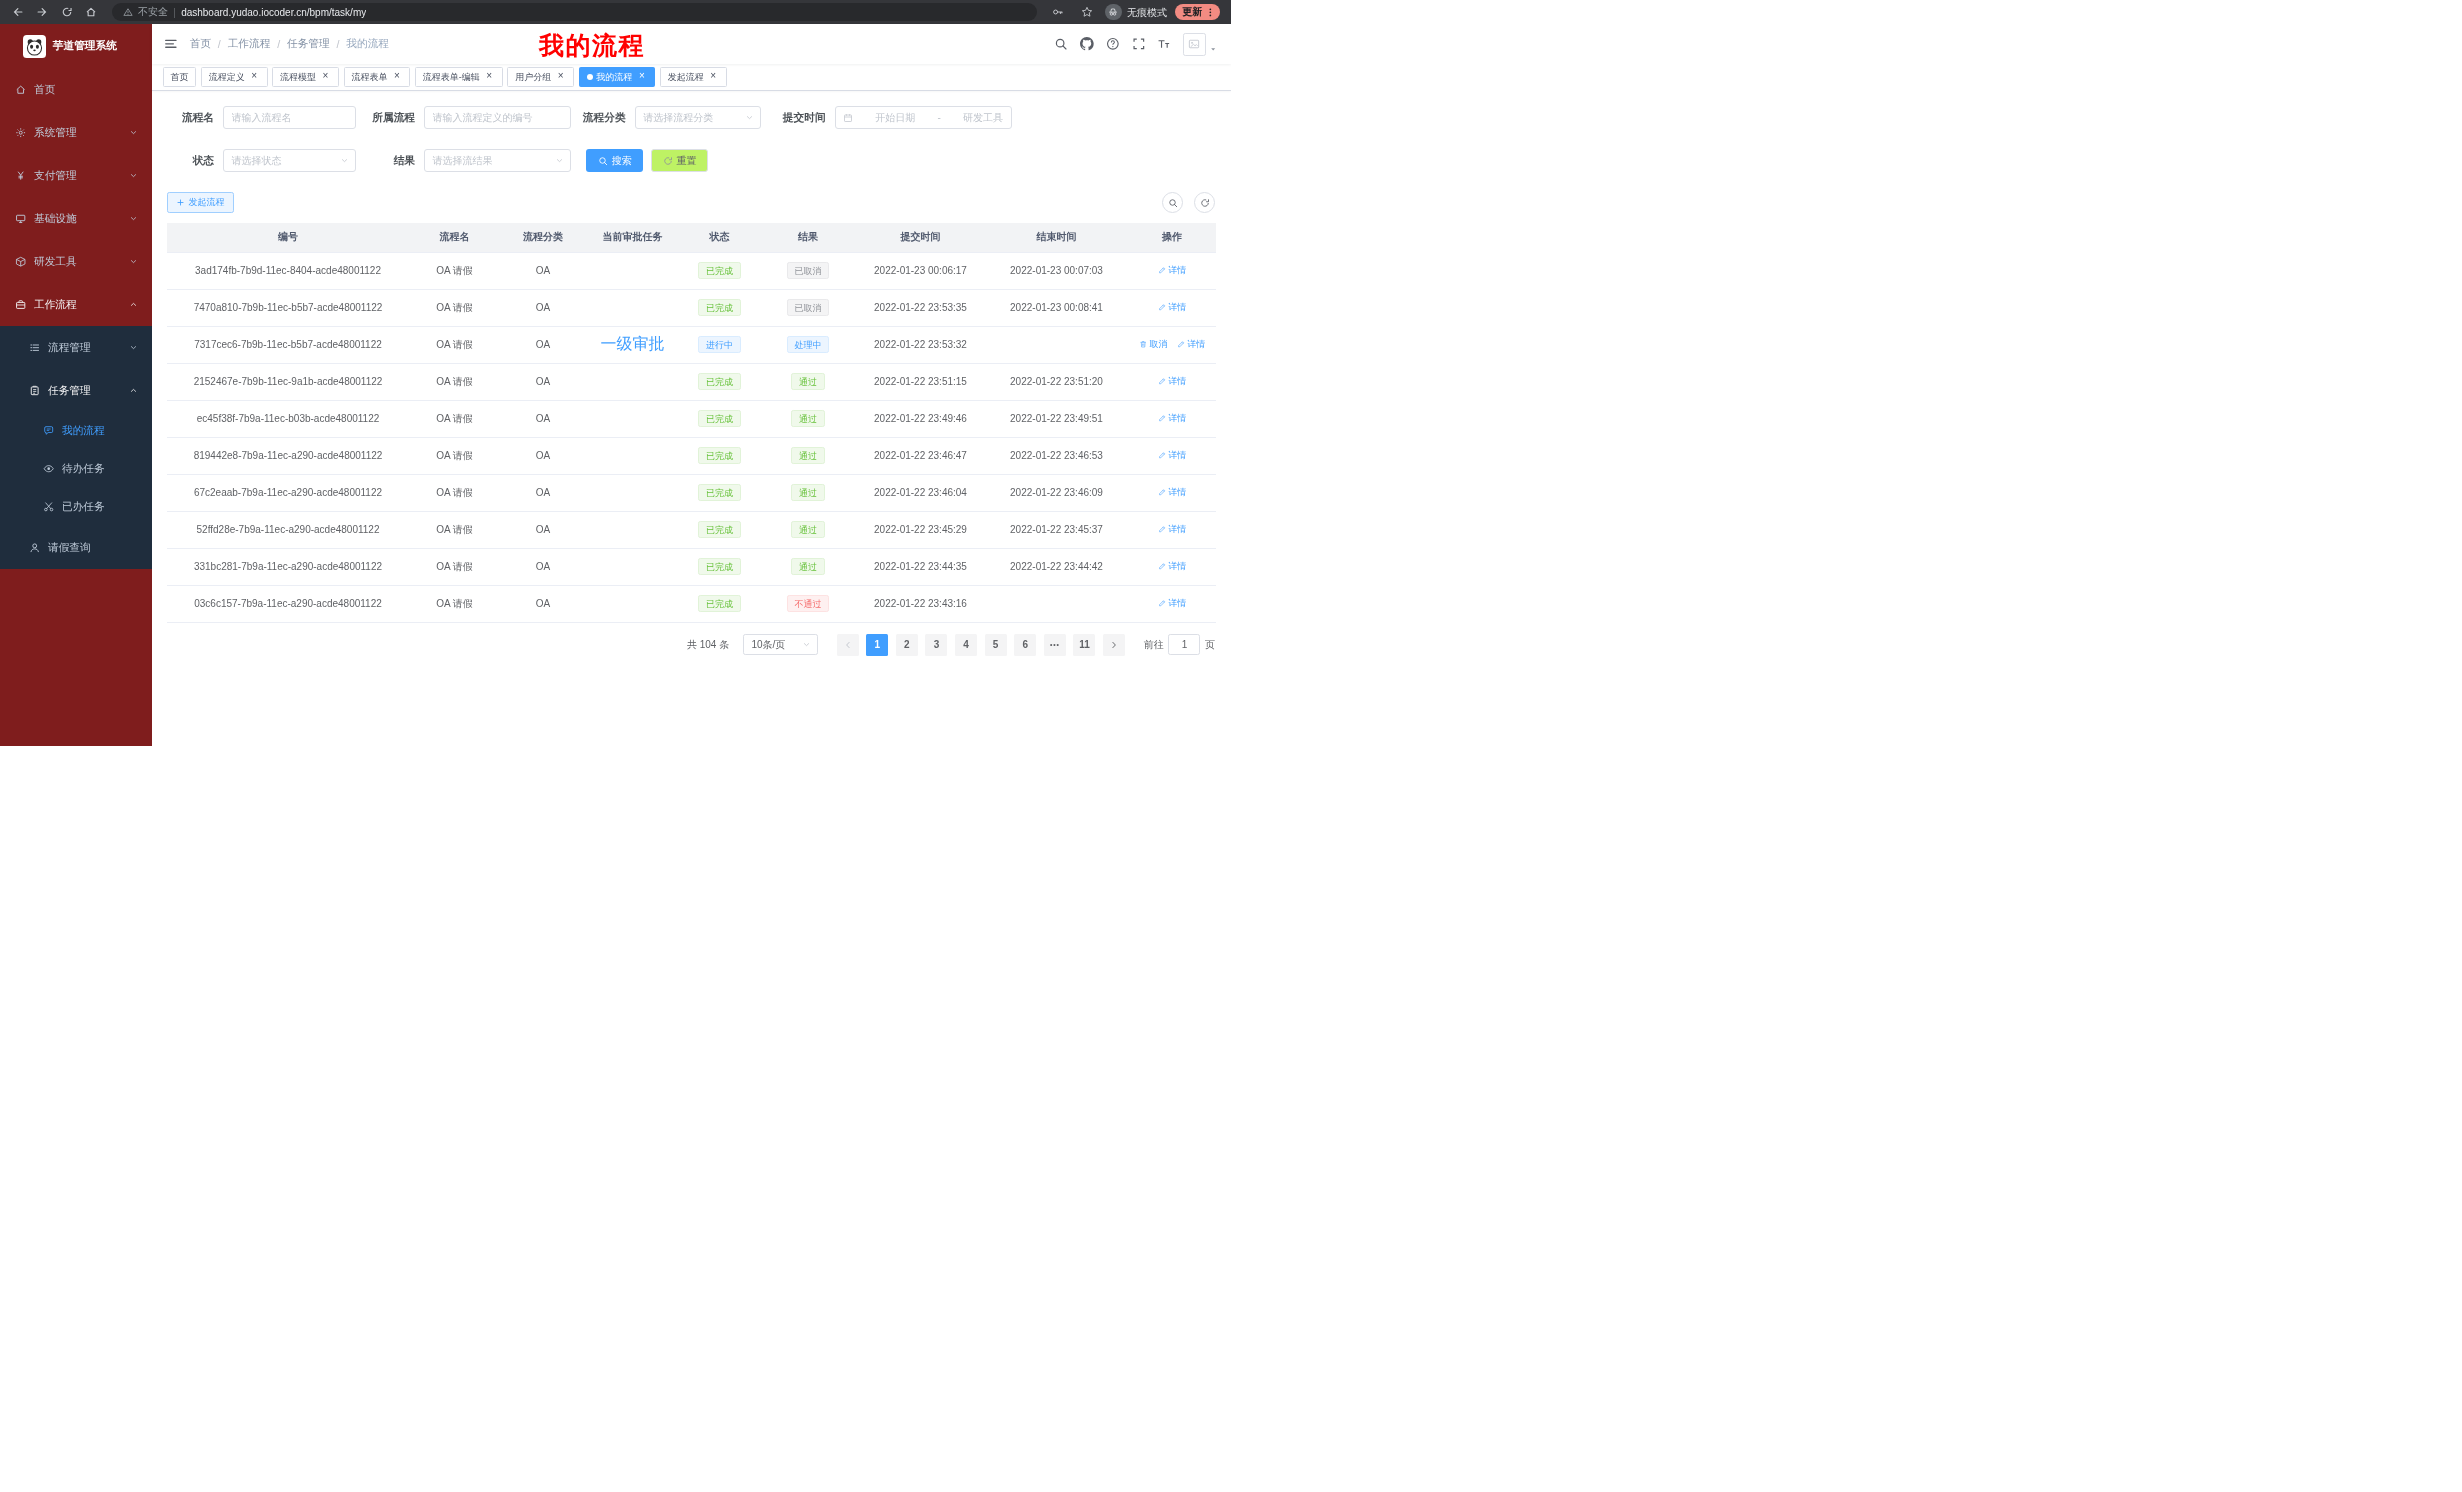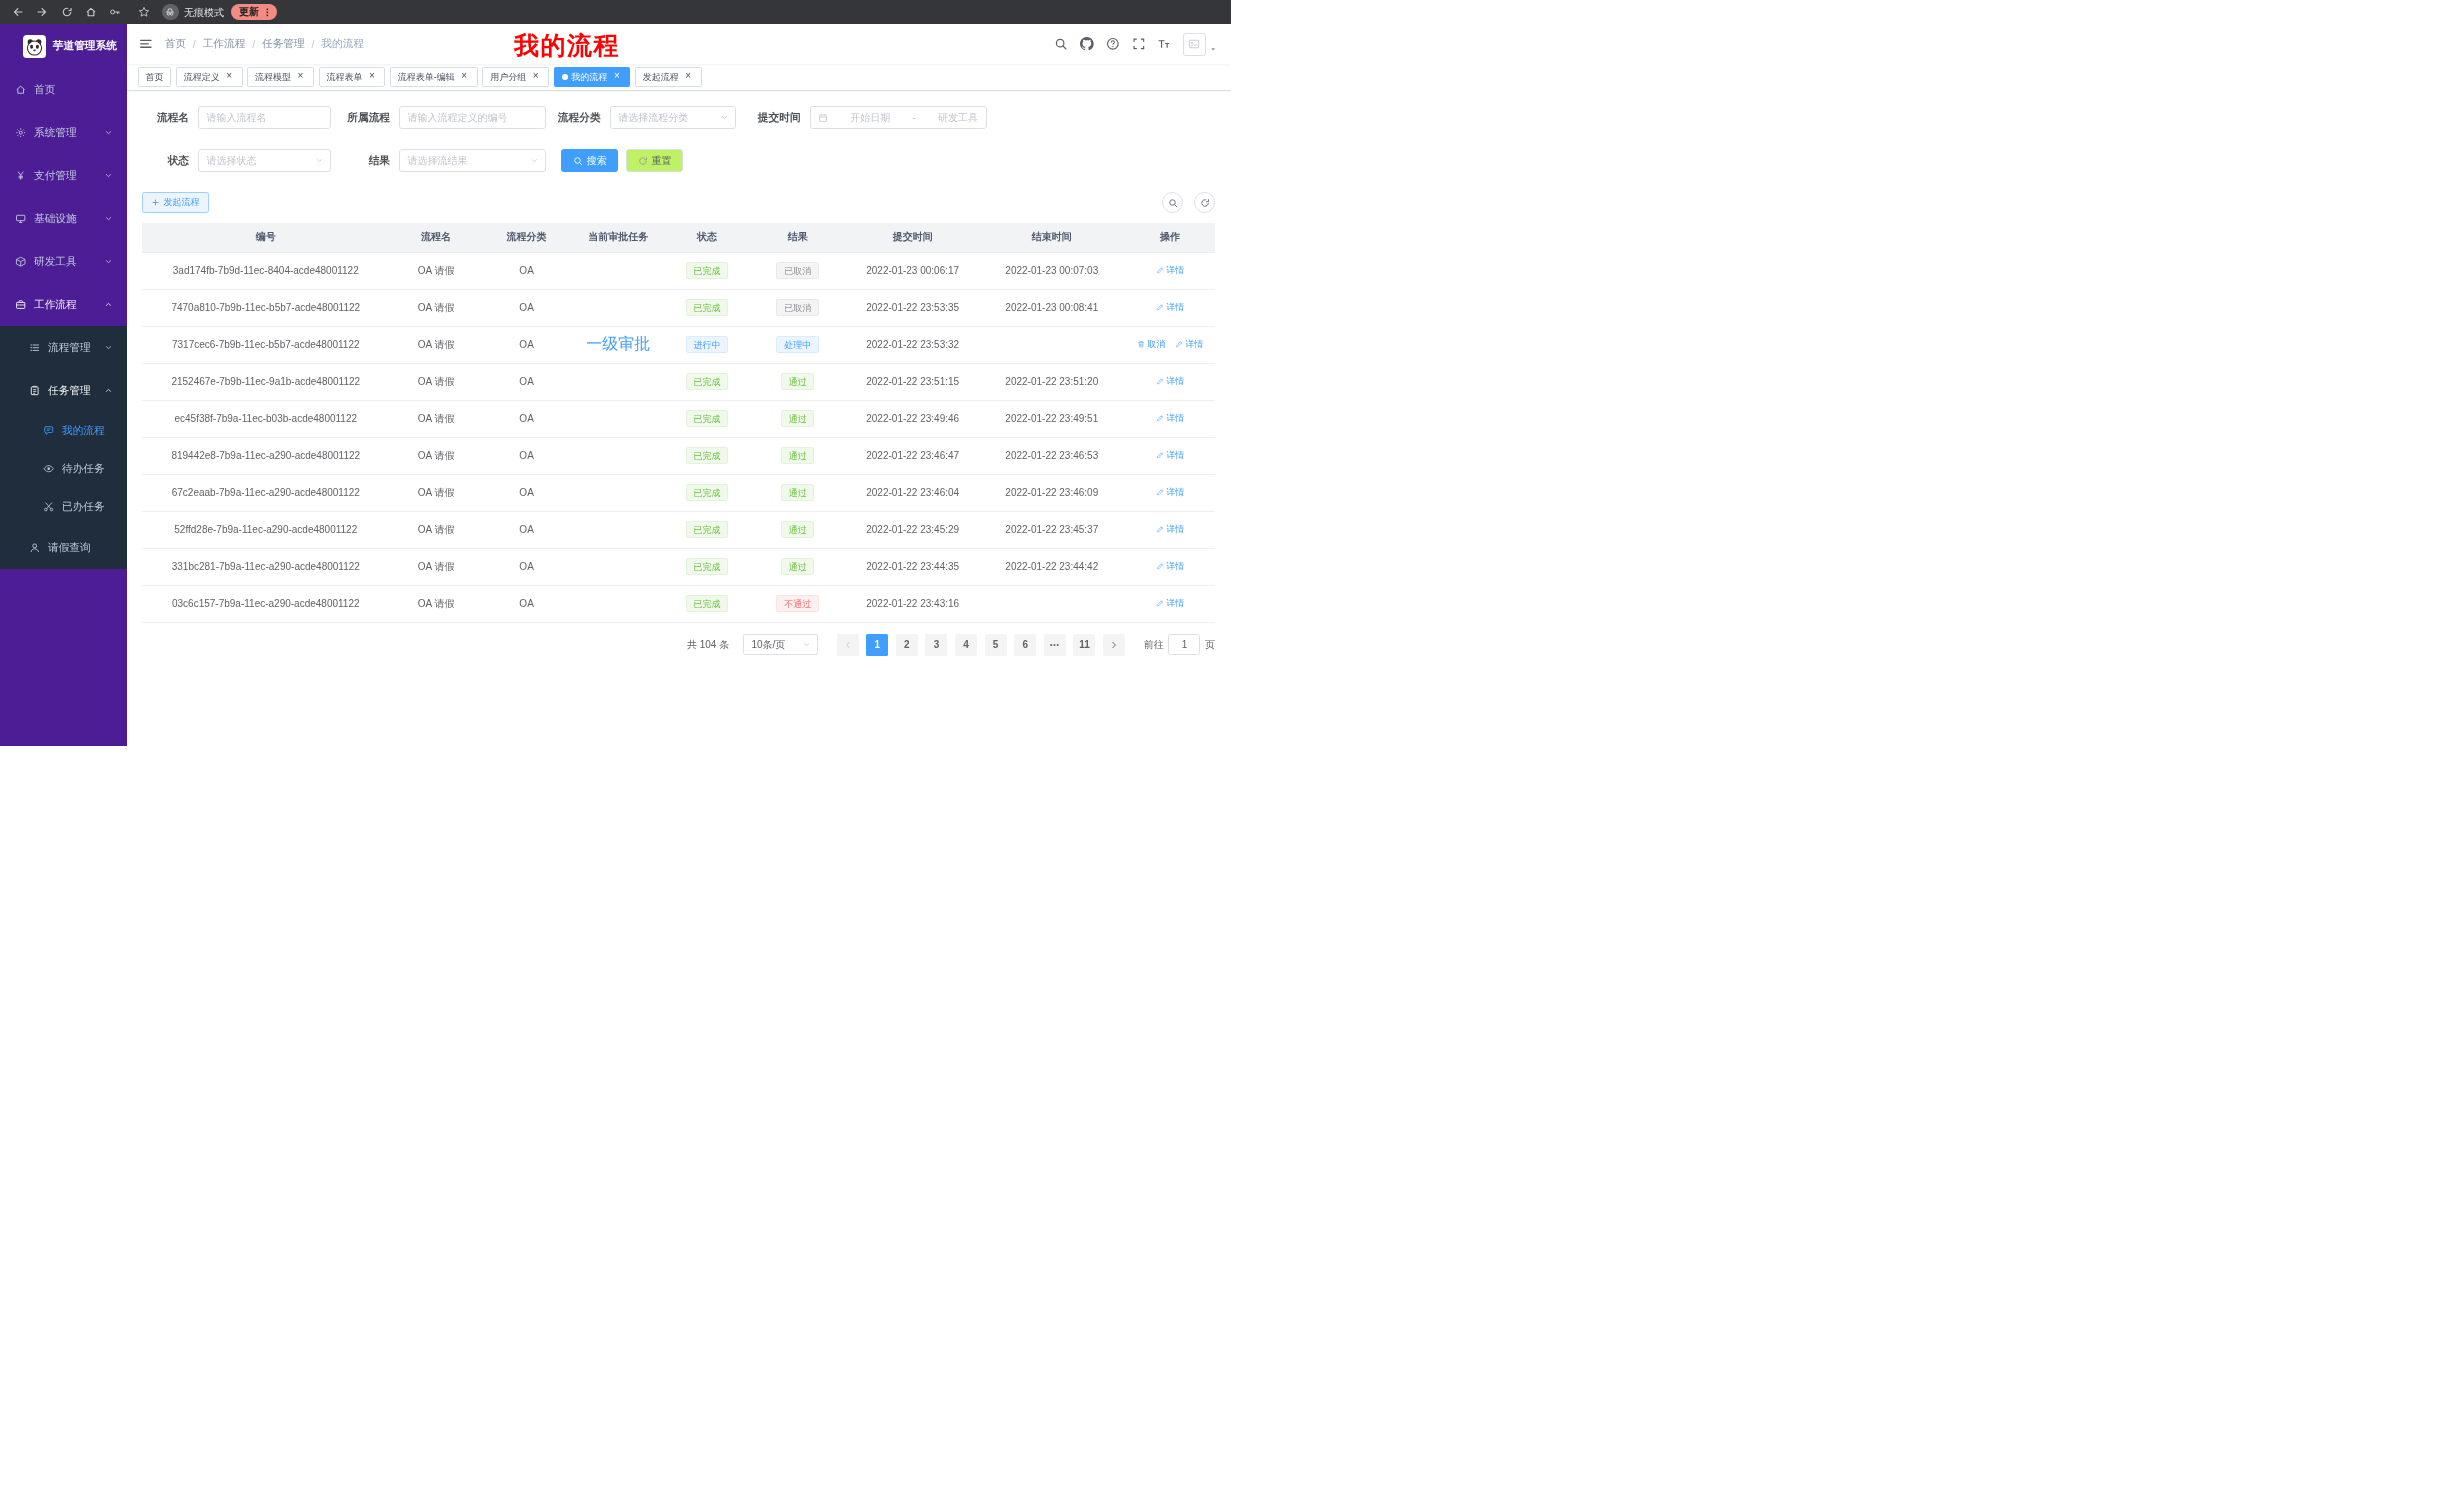--- a/index.html
+++ b/index.html
@@ -17,21 +17,21 @@
   .addr-sep{color:#5f6368;font-size:10px}
   .url{color:#e8eaed;font-size:10px;white-space:nowrap;overflow:hidden}
   .chrome-right{display:flex;align-items:center;gap:7.6px;padding-right:3px}
   .incog{display:flex;align-items:flex-end;gap:5.3px;color:#e8eaed;font-size:10px}
   .incog-circle{width:16.7px;height:16.7px;border-radius:50%;background:#5f6368;color:#e8eaed;display:flex;align-items:center;justify-content:center;font-size:10px}
   .update-chip{height:16.7px;border-radius:8.4px;background:#f28b82;color:#202124;display:flex;align-items:center;gap:3px;padding:0 4.6px 0 7.6px;font-size:10px;font-weight:700;cursor:pointer}
   .update-chip .icon{font-size:10.7px}
 
   
   .app{display:flex;height:722px}
-  .sidebar{width:127px;background:#4c1d95;flex-shrink:0;color:#bfcbd9;overflow:hidden}
+  .sidebar{width:152px;background:#7f1d1d;flex-shrink:0;color:#bfcbd9;overflow:hidden}
   .logo-row{height:44px;display:flex;align-items:center;padding-left:23px;gap:6.8px;cursor:pointer}
   .logo-img svg{width:23px;height:23px;display:block}
   .logo-title{color:#fff;font-size:10.7px;font-weight:700;white-space:nowrap}
   .menu-item{display:flex;align-items:center;font-size:10.7px;cursor:pointer;white-space:nowrap}
   .mi-icon{font-size:11.4px;margin-right:7.6px;flex-shrink:0}
   .lv-top{height:43px;padding-left:15px}
   .lv-sub{height:43px;padding-left:29px;background:#1f2d3d}
   .lv-leaf{height:38px;padding-left:43px;background:#1f2d3d}
   .menu-item.open{color:#f4f4f5}
   .menu-item.active{color:#409eff}
@@ -132,20 +132,32 @@
       <svg viewBox="0 0 16 16">
         <path d="M13 8 A5 5 0 1 1 9.7 3.3" fill="none" stroke="currentColor" stroke-width="1.5"></path>
         <path d="M13.4 2.6 V6 H10" fill="none" stroke="currentColor" stroke-width="1.5"></path>
       </svg>
     </span>
   <span class="cicon icon">
       <svg viewBox="0 0 16 16">
         <path d="M2.6 8.2 L8 3.2 L13.4 8.2 M4.2 7.6 V13 H11.8 V7.6" fill="none" stroke="currentColor" stroke-width="1.5" stroke-linejoin="round"></path>
       </svg>
     </span>
+  <div class="omnibox">
+    <span class="icon warn">
+        <svg viewBox="0 0 16 16">
+          <path d="M8 2.8 L14.6 13.4 H1.4 Z" fill="none" stroke="currentColor" stroke-width="1.3" stroke-linejoin="round"></path>
+          <path d="M8 6.6 V9.8" stroke="currentColor" stroke-width="1.3"></path>
+          <circle cx="8" cy="11.6" r="0.8" fill="currentColor"></circle>
+        </svg>
+      </span>
+    <span class="sec">不安全</span>
+    <span class="addr-sep">|</span>
+    <span class="url">dashboard.yudao.iocoder.cn/bpm/task/my</span>
+  </div>
   <div class="chrome-right">
     <span class="cicon icon">
         <svg viewBox="0 0 16 16">
           <circle cx="4.8" cy="8" r="2.6" fill="none" stroke="currentColor" stroke-width="1.3"></circle>
           <path d="M7.4 8 H13.8 M11.2 8 V10.6 M13.2 8 V9.8" stroke="currentColor" stroke-width="1.3" fill="none"></path>
         </svg>
       </span>
     <span class="cicon icon">
         <svg viewBox="0 0 16 16">
           <path d="M8 1.8 L9.9 5.8 L14.2 6.3 L11 9.2 L11.9 13.6 L8 11.4 L4.1 13.6 L5 9.2 L1.8 6.3 L6.1 5.8 Z" fill="none" stroke="currentColor" stroke-width="1.2" stroke-linejoin="round"></path>

